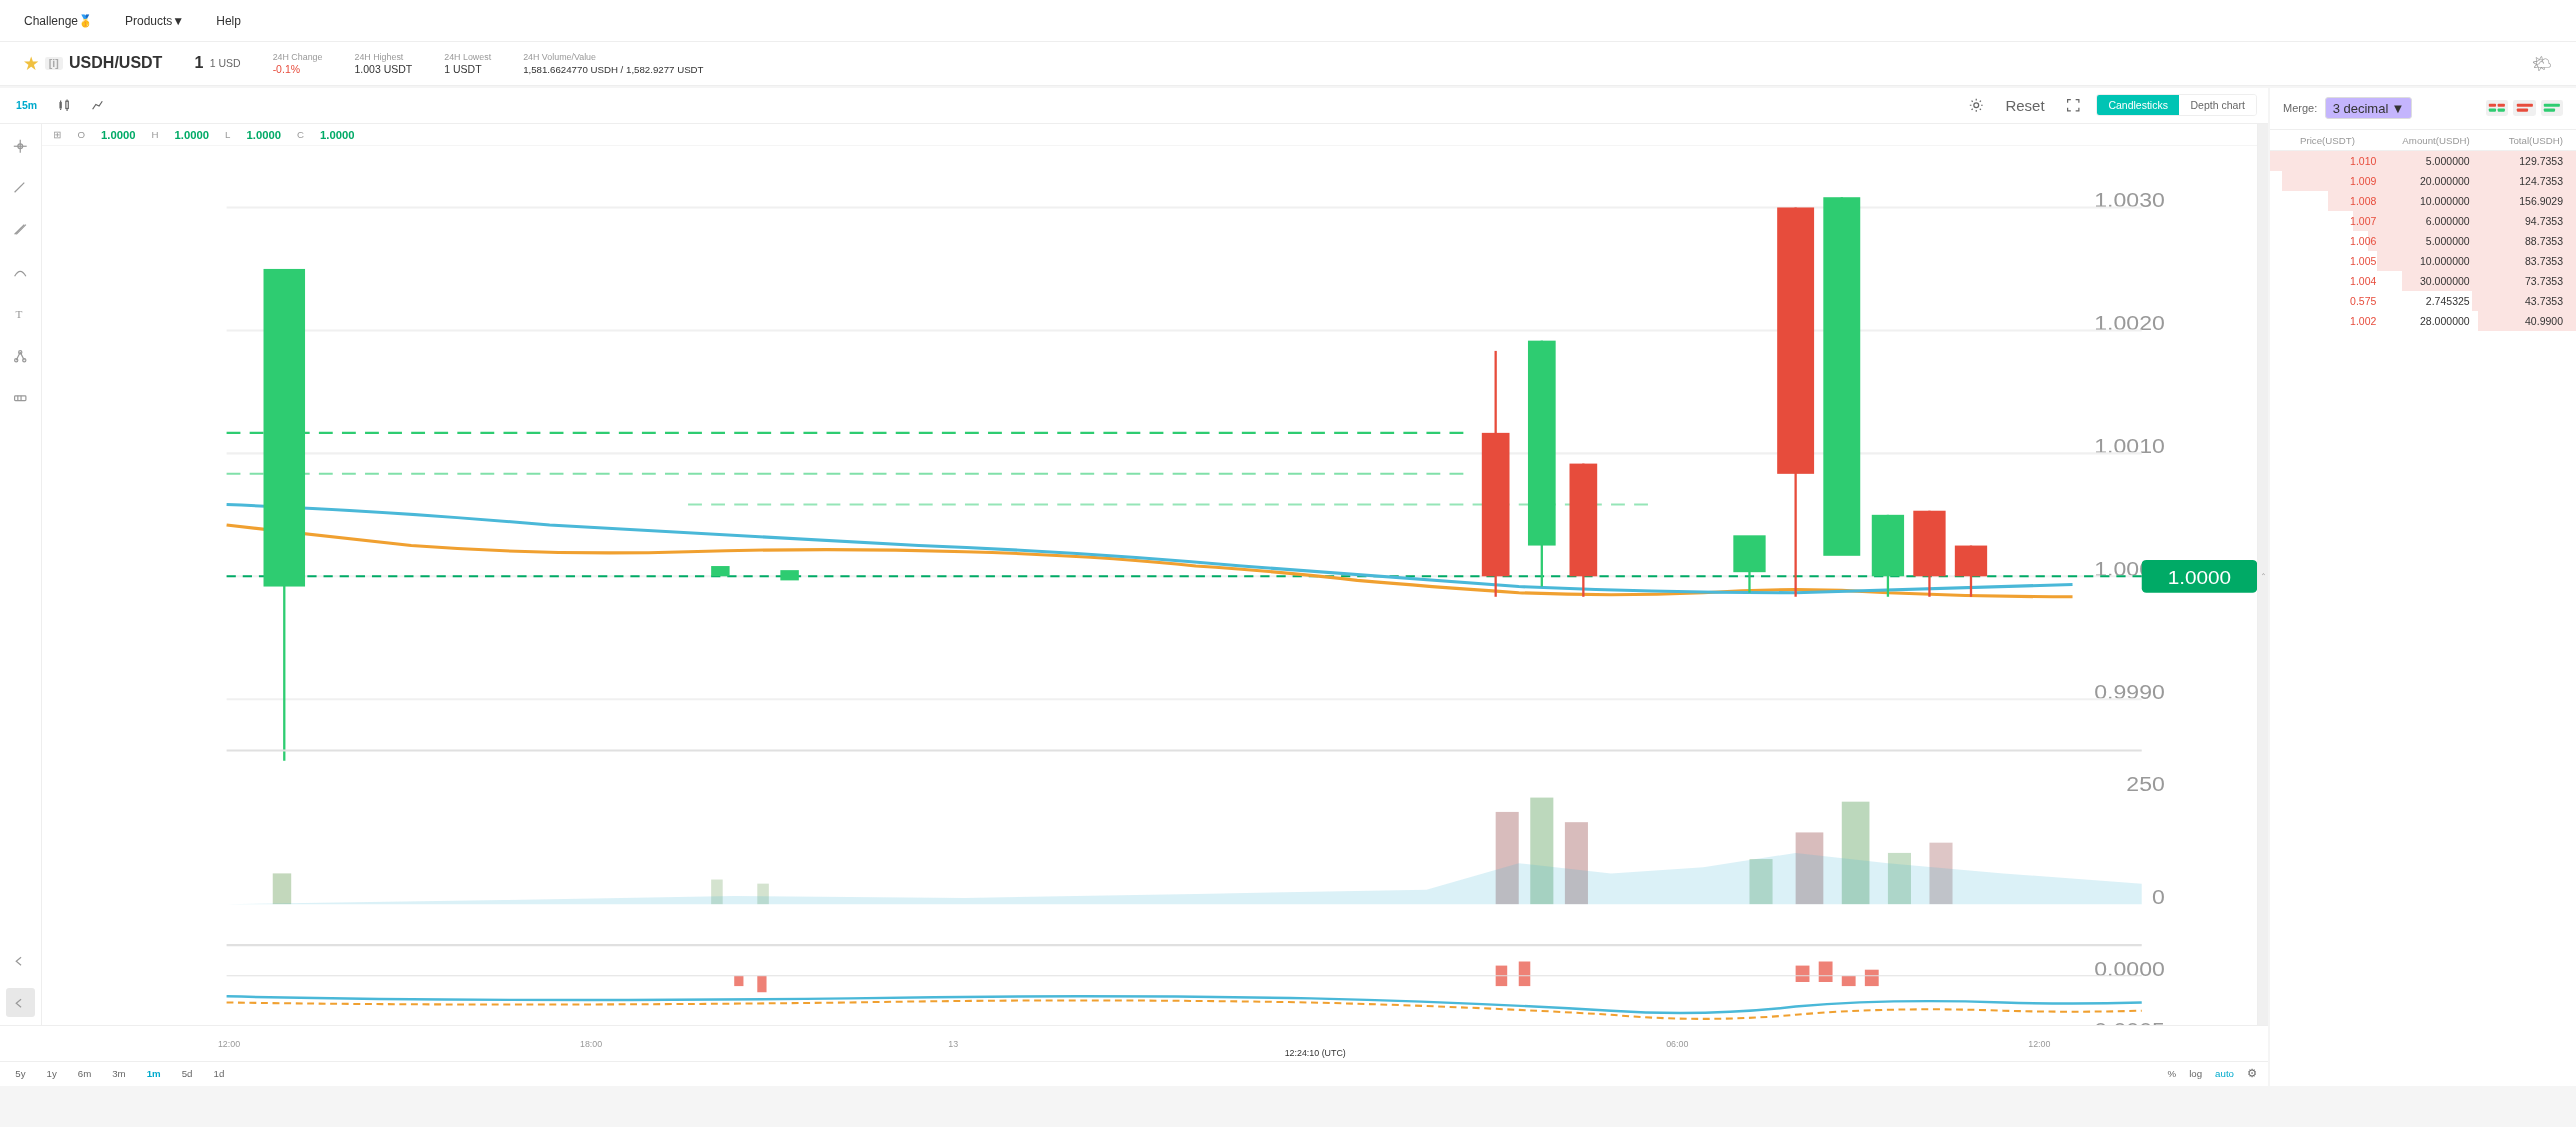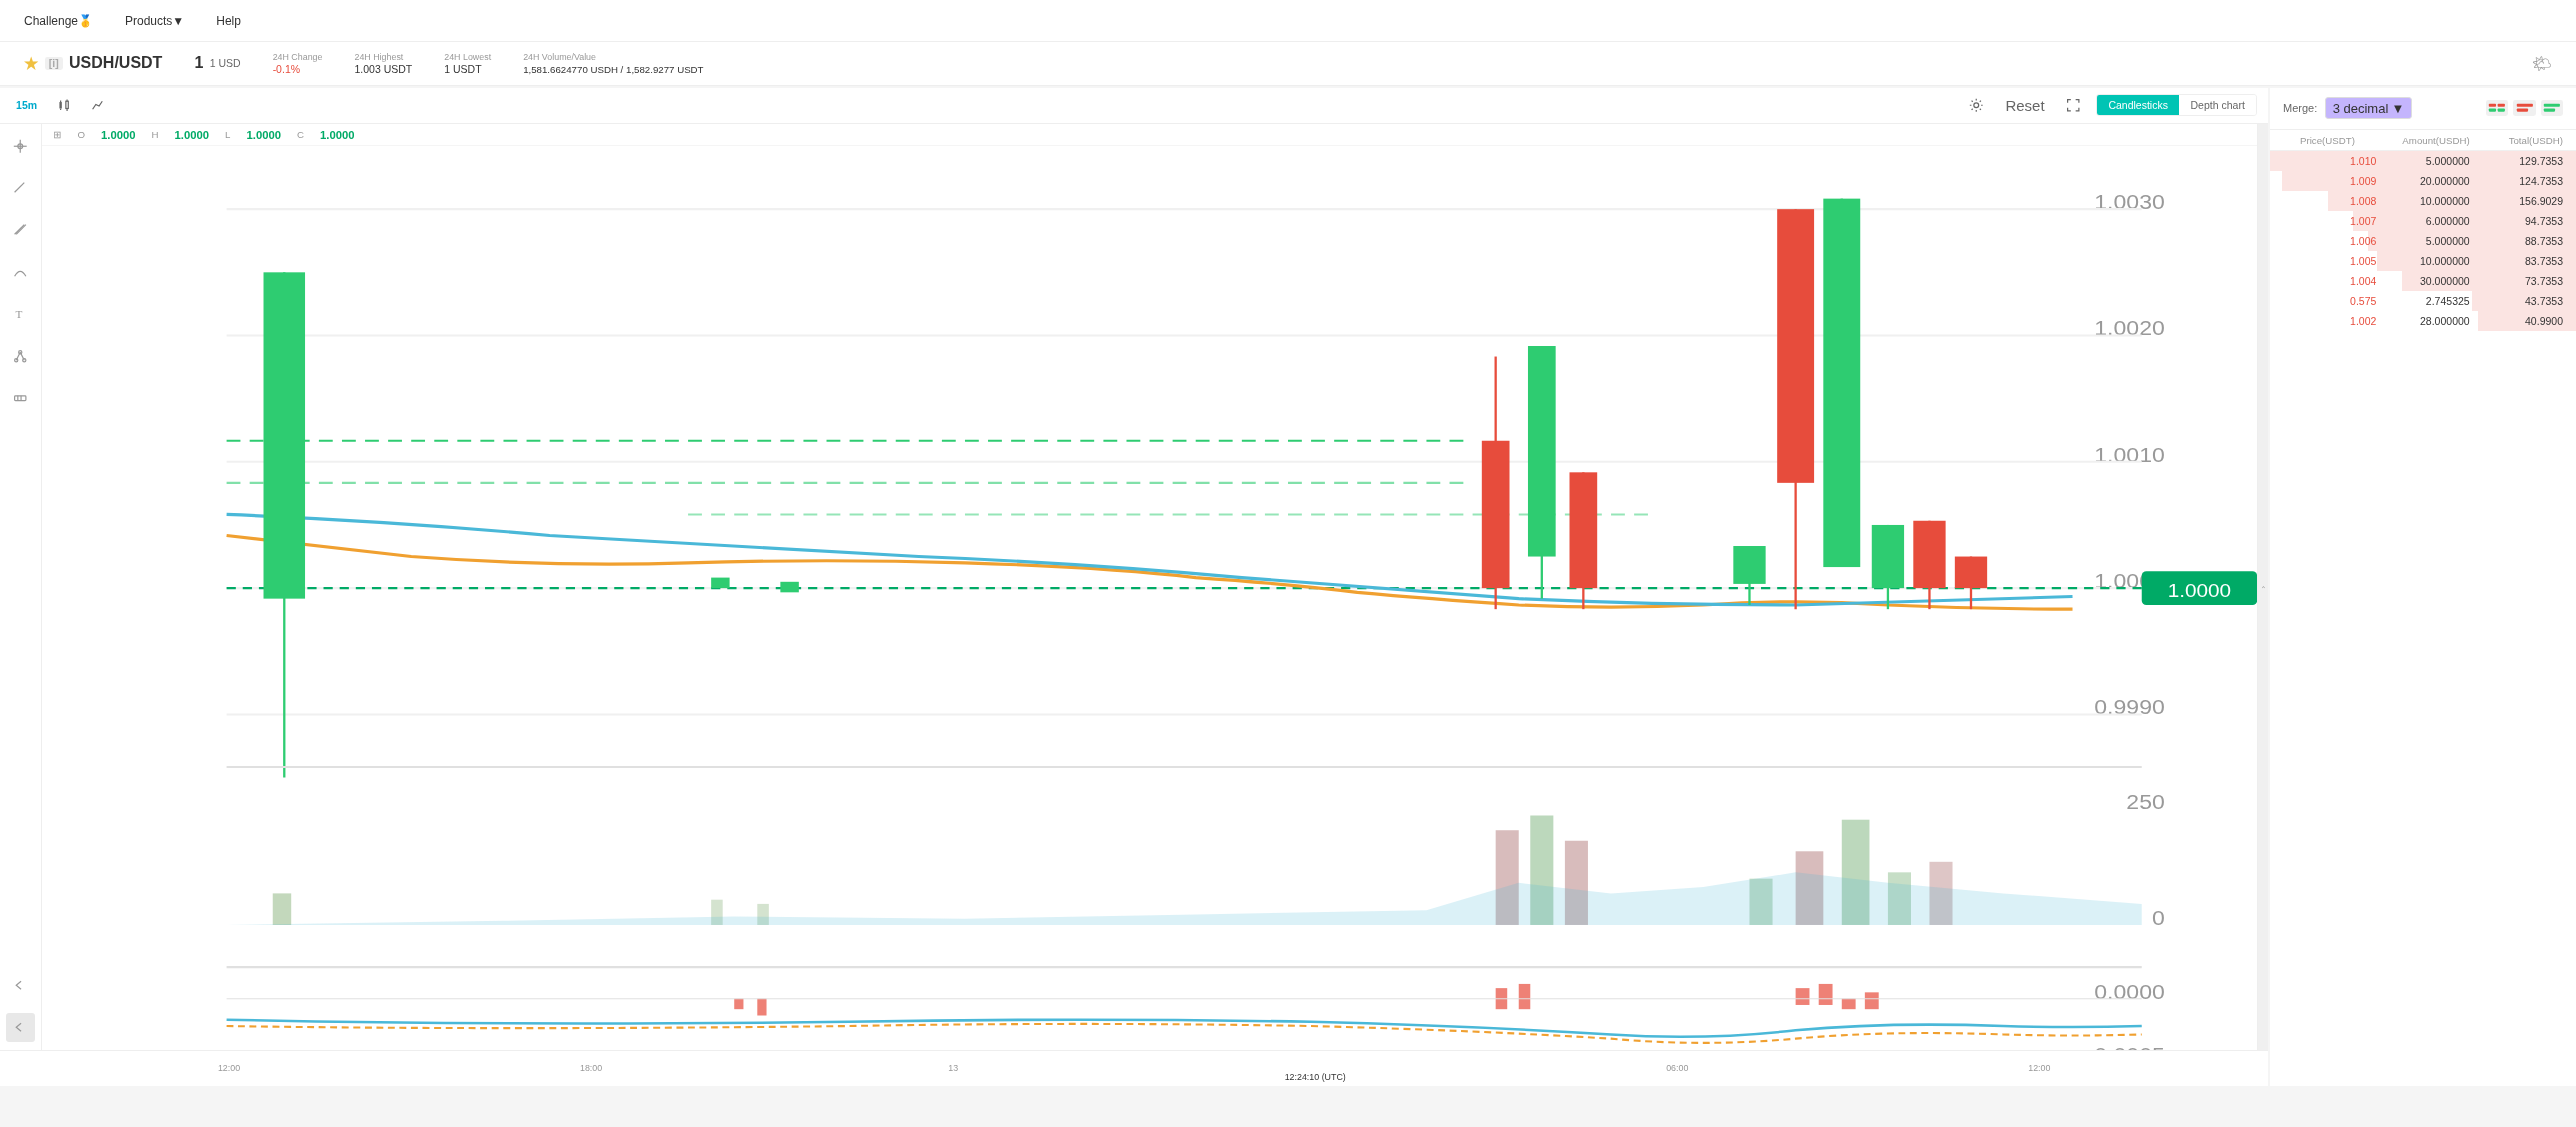--- a/index.html
+++ b/index.html
@@ -594,20 +594,34 @@
 
     <div class="time-axis">
       <span class="time-label">12:00</span>
       <span class="time-label">18:00</span>
       <span class="time-label">13</span>
       <span class="time-label utc">12:24:10 (UTC)</span>
       <span class="time-label">06:00</span>
       <span class="time-label">12:00</span>
     </div>
 
+    <div class="bottom-controls">
+      <span class="period-btn">5y</span>
+      <span class="period-btn">1y</span>
+      <span class="period-btn">6m</span>
+      <span class="period-btn">3m</span>
+      <span class="period-btn active">1m</span>
+      <span class="period-btn">5d</span>
+      <span class="period-btn">1d</span>
+      <div style="flex:1;"></div>
+      <span class="percent-btn">%</span>
+      <span class="log-btn">log</span>
+      <span class="auto-btn">auto</span>
+      <span class="settings-btn">⚙</span>
+    </div>
   </div>
 
   <div class="orderbook-panel">
     <div class="ob-header">
       <span class="ob-merge-label">Merge:</span>
       <div class="ob-merge-select">
         <span>3 decimal</span>
         <span>▼</span>
       </div>
       <div class="ob-view-btns">

